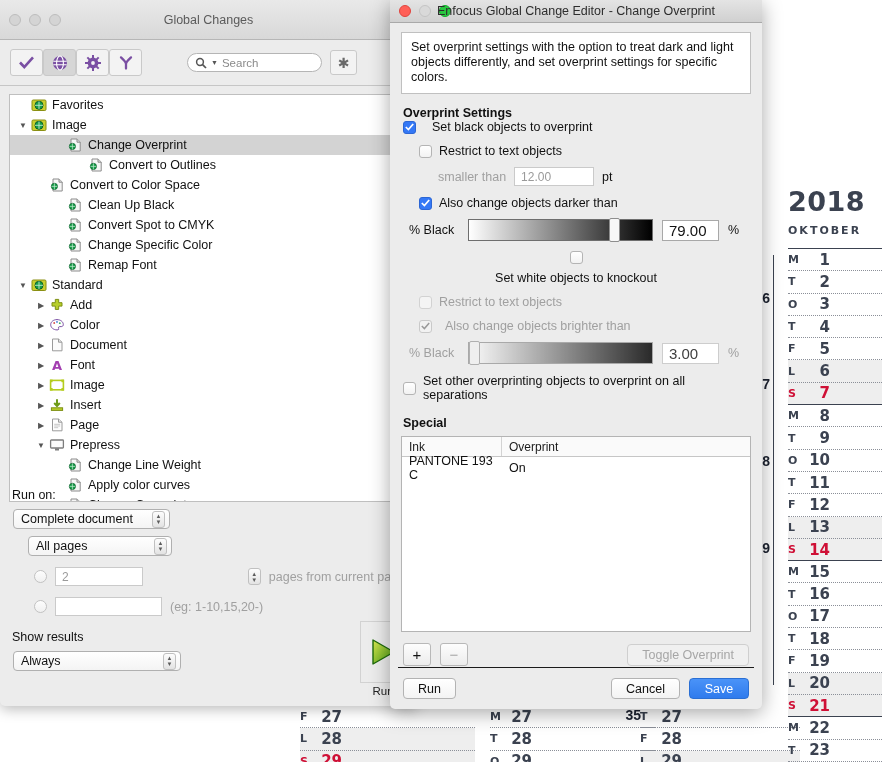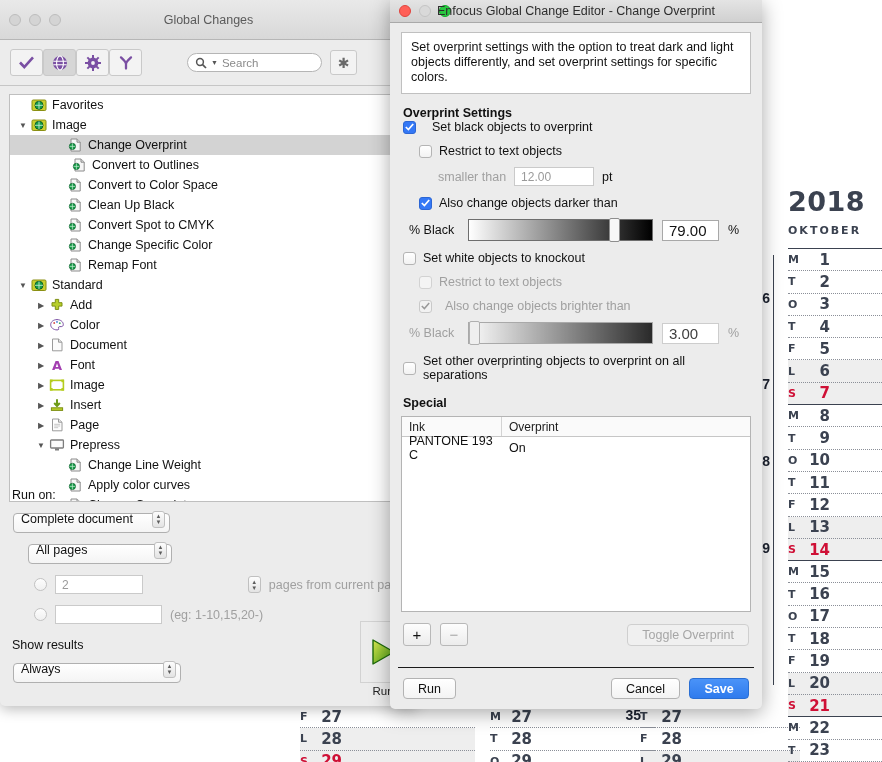--- a/index.html
+++ b/index.html
@@ -109,21 +109,21 @@
   .tico { width: 17px; height: 15px; margin-right: 5px; display:flex;
           align-items:center; justify-content:center; }
 
   .gc-runon {
     position: absolute; left: 0; top: 488px; width: 417px; padding: 0 12px;
   }
   .lbl { font-size: 12.5px; color: #111; }
   .selectbox {
     height: 20px; border: 1px solid #b0b0b0; border-radius: 4px;
     background: linear-gradient(#ffffff,#f4f4f4);
-    display: inline-flex; align-items: center; padding: 0 4px 8px 7px;
+    display: inline-flex; align-items: center; padding: 0 4px 0 7px;
     font-size: 12.5px; color: #111; position: relative;
   }
   .stepper-gfx {
     margin-left: auto; width: 13px; height: 17px; border-radius: 3px;
     background: linear-gradient(#fdfdfd,#e3e3e3); border: 1px solid #c0c0c0;
     display: flex; flex-direction: column; align-items: center;
     justify-content: center; color: #5c5c5c; font-size: 6px; line-height: 6px;
   }
   .radio-o {
     width: 13px; height: 13px; border-radius: 50%; border: 1px solid #c2c2c2;
@@ -492,33 +492,33 @@
             <span class="tico">
               <svg width="16" height="14" viewBox="0 0 16 14">
                 <path d="M4 1h6l3.2 3v9H4z" fill="#f6f6f6" stroke="#8c8c8c"></path>
                 <path d="M10 1v3.2h3.2" fill="#dddddd" stroke="#8c8c8c"></path>
                 <circle cx="5.4" cy="8.4" r="3.1" fill="#17a04a" stroke="#0b5c2a" stroke-width="0.7"></circle>
                 <path d="M2.6 8.4h5.6M5.4 5.4v6" stroke="#c5ead4" stroke-width="0.7"></path>
               </svg>
             </span>
             <span>Change Overprint</span>
           </div>
-          <div class="tree-row" style="padding-left: 46px;">
+          <div class="tree-row" style="padding-left: 63px;">
             <span class="tw"></span>
             <span class="tico">
               <svg width="16" height="14" viewBox="0 0 16 14">
                 <path d="M4 1h6l3.2 3v9H4z" fill="#f6f6f6" stroke="#8c8c8c"></path>
                 <path d="M10 1v3.2h3.2" fill="#dddddd" stroke="#8c8c8c"></path>
                 <circle cx="5.4" cy="8.4" r="3.1" fill="#17a04a" stroke="#0b5c2a" stroke-width="0.7"></circle>
                 <path d="M2.6 8.4h5.6M5.4 5.4v6" stroke="#c5ead4" stroke-width="0.7"></path>
               </svg>
             </span>
             <span>Convert to Outlines</span>
           </div>
-          <div class="tree-row" style="padding-left: 42px;">
+          <div class="tree-row" style="padding-left: 24px;">
             <span class="tw"></span>
             <span class="tico">
               <svg width="16" height="14" viewBox="0 0 16 14">
                 <path d="M4 1h6l3.2 3v9H4z" fill="#f6f6f6" stroke="#8c8c8c"></path>
                 <path d="M10 1v3.2h3.2" fill="#dddddd" stroke="#8c8c8c"></path>
                 <circle cx="5.4" cy="8.4" r="3.1" fill="#17a04a" stroke="#0b5c2a" stroke-width="0.7"></circle>
                 <path d="M2.6 8.4h5.6M5.4 5.4v6" stroke="#c5ead4" stroke-width="0.7"></path>
               </svg>
             </span>
             <span>Convert to Color Space</span>
@@ -822,21 +822,21 @@
         <div class="grad-slider" style="width:185px;">
           <div class="grad-track"></div>
           <div class="grad-thumb" style="left:141px;"></div>
         </div>
         <div class="numfield">
           <span>79.00</span>
         </div>
         <span class="lbl">%</span>
       </div>
 
-      <div class="row" style="margin-top:10px; gap:7px;">
+      <div class="row" style="margin-top:10px; gap:7px;flex-direction:column;">
         <div class="cb"></div>
         <span class="lbl">Set white objects to knockout</span>
       </div>
 
       <div class="row" style="margin-top:10px; margin-left:16px; gap:7px;">
         <div class="cb" style="border-color:#d2d2d2;background:#f4f4f4;"></div>
         <span class="lbl disabled-txt">Restrict to text objects</span>
       </div>
 
       <div class="row" style="margin-top:10px; margin-left:16px; gap:13px;">
@@ -897,19 +897,19 @@
 
     <div class="dlg-footer-rule"></div>
 
     <div class="row" style="position:absolute; left:0; top:678px; width:372px; padding:0 13px; gap:9px;">
       <div class="btn" style="min-width:52px;">
         <span>Run</span>
       </div>
       <div class="btn" style="margin-left:auto; min-width:66px;">
         <span>Cancel</span>
       </div>
-      <div class="btn btn-primary" style="min-width:60px;font-weight:bold;">
+      <div class="btn btn-primary" style="min-width:60px;">
         <span>Save</span>
       </div>
     </div>
   </div>
 
 </div>
 
 </body></html>

